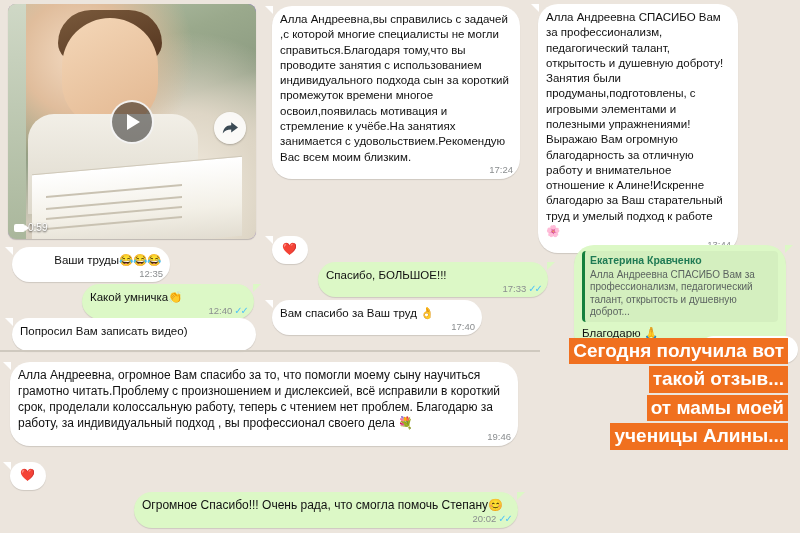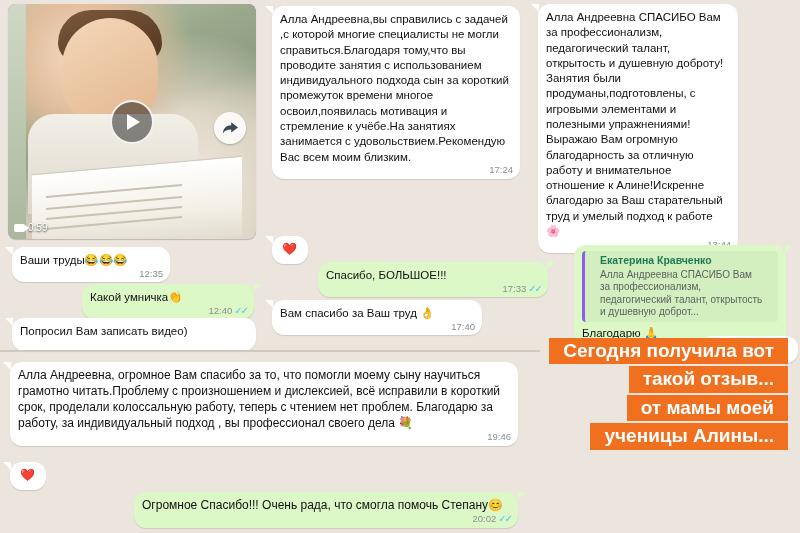--- a/index.html
+++ b/index.html
@@ -11,21 +11,21 @@
     overflow: hidden;
   }
   #page {
     position: relative;
     width: 800px; height: 533px;
     background: #ece5dd;
   }
   
   .bubble {
     position: absolute;
-    border-radius: 12px;
+    border-radius: 20px;
     padding: 6px 8px 14px 8px;
     font-size: 11.5px;
     line-height: 1.33;
     color: #111;
     box-shadow: 0 1px 1px rgba(0,0,0,.13);
     word-wrap: break-word;
   }
   .bubble.in  { background: #ffffff; }
   .bubble.out { background: #dcf8c6; }
   .bubble .time {
@@ -165,31 +165,31 @@
     text-align: right;
     z-index: 40;
   }
   #story-overlay .line {
     display: inline-block;
     background: #f0701f;
     color: #ffffff;
     font-size: 19px;
     font-weight: bold;
     line-height: 1.18;
-    padding: 2px 14px;
+    padding: 2px 4px;
     margin-bottom: 2px;
     white-space: nowrap;
   }
 
   
   .quote {
-    border-left: 3px solid #8b5cf6;
+    border-left: 3px solid #15803d;
     background: rgba(0,0,0,.035);
     border-radius: 4px;
-    padding: 3px 15px;
+    padding: 3px 5px;
     margin-bottom: 4px;
   }
   .quote .qname {
     color: #1f7a54;
     font-size: 10.5px;
     font-weight: bold;
     display: block;
     margin-bottom: 1px;
   }
   .quote .qtext {
@@ -226,21 +226,21 @@
       <svg width="17" height="14" viewBox="0 0 17 14" aria-hidden="true">
         <path d="M9.2 1.2 L16 6.4 L9.2 11.6 L9.2 8.6 C5 8.6 2.4 9.8 0.8 12.6 C1.2 7.4 4.2 4.3 9.2 4.2 Z" fill="#3b4a54"></path>
       </svg>
     </div>
     <div id="video-duration">
       <span class="cam-glyph"></span>
       <span>0:59</span>
     </div>
   </div>
 
-  <div class="bubble in tail-in" style="left:12px; top:247px; width:158px;">
+  <div class="bubble in tail-in" style="left:12px; top:247px; width:158px;text-align:right;">
     <span>Ваши труды😂😂😂</span>
     <span class="time">12:35</span>
   </div>
 
   <div class="bubble out tail-out" style="left:82px; top:284px; width:172px;">
     <span>Какой умничка👏</span>
     <span class="time">
       <span>12:40</span><span class="ticks">✓✓</span>
     </span>
   </div>

